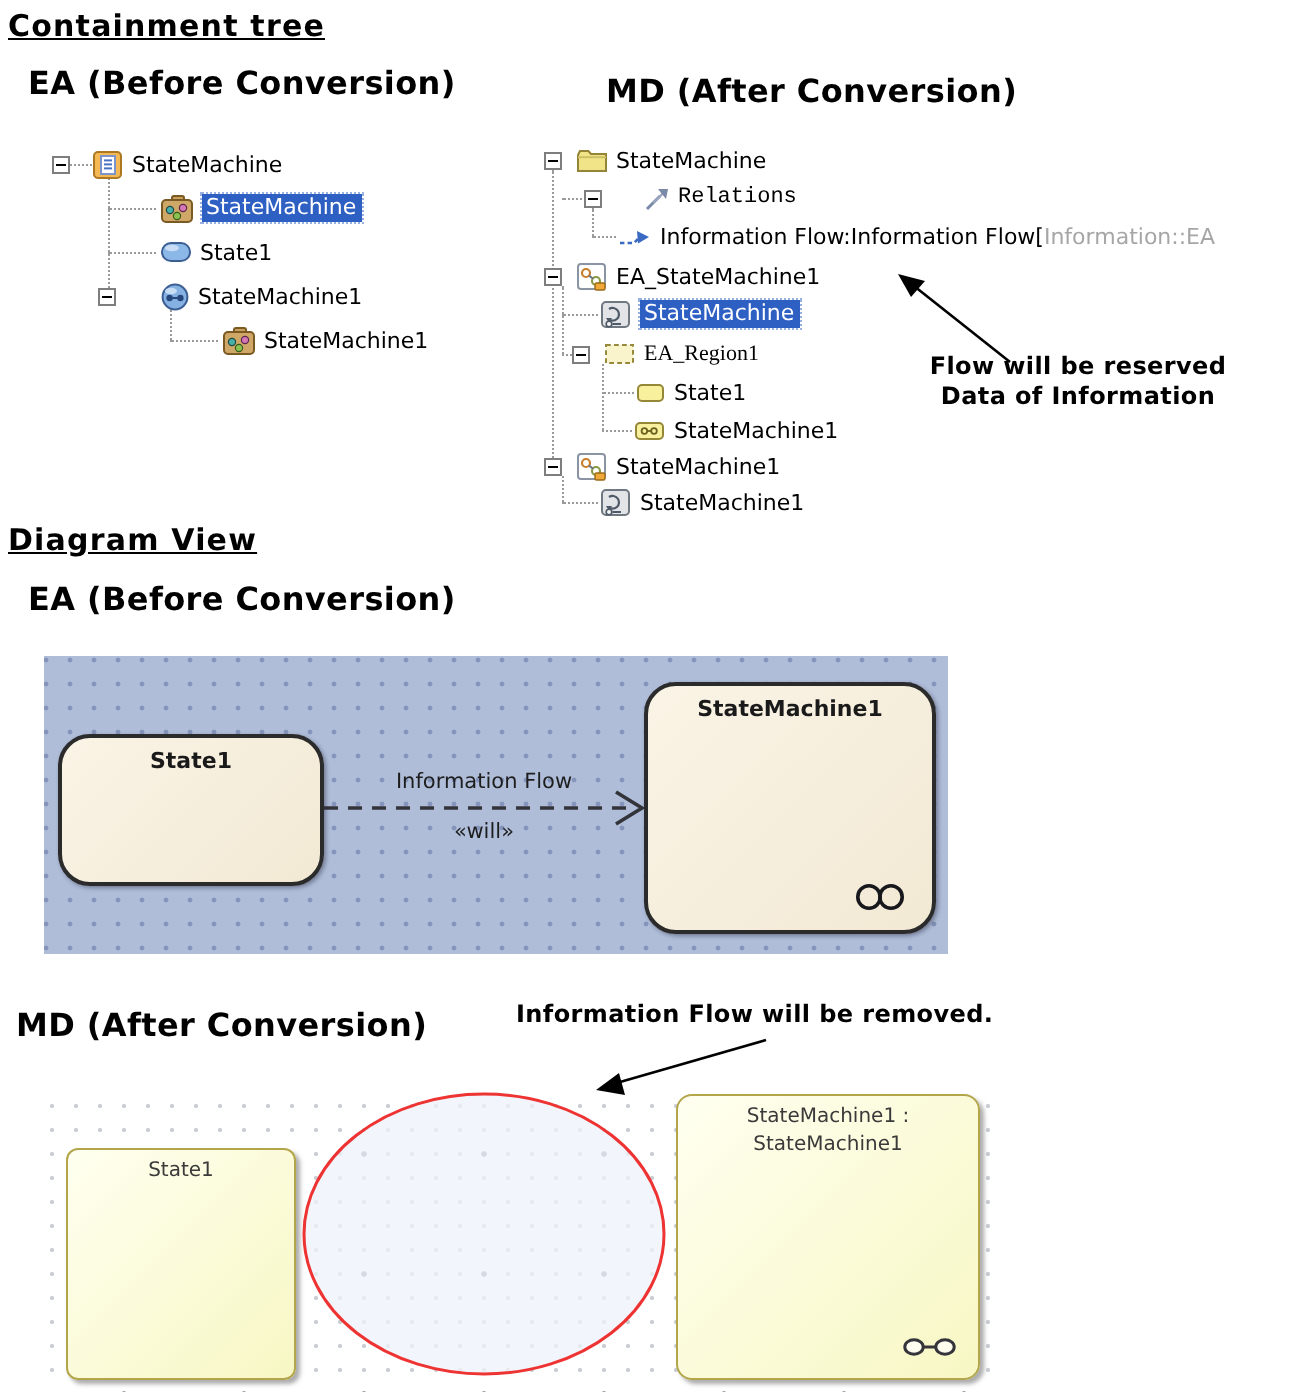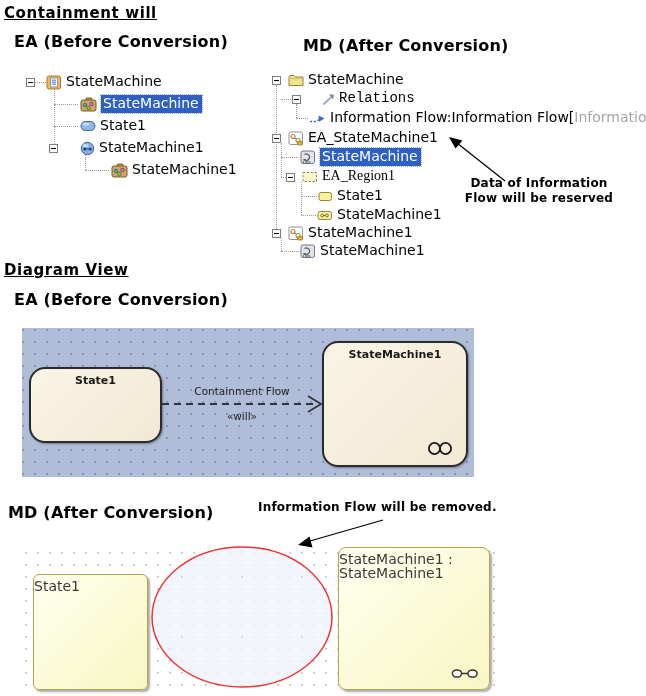--- a/index.html
+++ b/index.html
@@ -9,21 +9,21 @@
     background:#ffffff; font-family:"DejaVu Sans","Liberation Sans",sans-serif;
     color:#000;
   }
   .abs { position:absolute; }
 
   
   .h-major { position:absolute; font-size:15px; font-weight:bold; text-decoration:underline; letter-spacing:0.6px; white-space:nowrap; }
   .h-sub   { position:absolute; font-size:16px; font-weight:bold; letter-spacing:0.2px; white-space:nowrap; }
 
   
-  .trow { position:absolute; height:18px; display:flex; font-size:14px; white-space:nowrap; }
+  .trow { position:absolute; height:18px; display:flex; align-items:center; font-size:11px; white-space:nowrap; }
   .trow .ticon { display:inline-flex; align-items:center; margin-right:4px; flex:none; }
   .tlabel { color:#000; }
   .tlabel.sel { background:#2e5fc3; color:#fff; padding:0 3px 1px 2px; outline:1px dotted #9ab0e0; }
   .tsuffix { color:#a6a6a6; }
 
   .exp { position:absolute; width:9px; height:9px; background:#fff; border:1px solid #7e7e7e; z-index:3; }
   .exp::after { content:""; position:absolute; left:1px; right:1px; top:3px; border-top:1px solid #000; }
 
   .dv { position:absolute; width:0; border-left:1px dotted #9a9a9a; }
   .dh { position:absolute; height:0; border-top:1px dotted #9a9a9a; }
@@ -54,32 +54,32 @@
     background-image:
       radial-gradient(circle, #8d9097 1.2px, transparent 1.6px),
       radial-gradient(circle, #cbced3 0.9px, transparent 1.2px);
     background-size:60px 60px, 12px 12px;
     background-position:8px 3px, 8px 3px;
   }
   .md-node {
     position:absolute; border:1px solid #b3a64a; border-radius:6px;
     background:linear-gradient(135deg,#fffff0 0%,#f7f7c4 100%);
     box-shadow:2px 2px 2px rgba(90,90,90,0.5);
-    font-size:14px; color:#3a3a3a;
+    text-align:center; font-size:10px; color:#3a3a3a;
   }
   .md-node .nlabel { margin-top:4px; line-height:14px; }
 
   .oo { position:absolute; }
 
   svg { display:block; }
 </style>
 </head>
 <body>
 
-<div class="h-major" style="left:4px; top:4px;">Containment will</div>
+<div class="h-major" style="left:4px; top:4px;">Containment tree</div>
 <div class="h-sub" style="left:14px; top:32px;">EA (Before Conversion)</div>
 <div class="h-sub" style="left:303px; top:36px;">MD (After Conversion)</div>
 
 <div>
 
   <div class="dh" style="left:35px; top:82px; width:11px;"></div>
   <div class="dv" style="left:54px; top:88px; height:58px;"></div>
   <div class="dh" style="left:54px; top:104px; width:24px;"></div>
   <div class="dh" style="left:54px; top:126px; width:24px;"></div>
   <div class="dv" style="left:85px; top:154px; height:16px;"></div>
@@ -281,22 +281,22 @@
           <polygon points="3,9 6,9 4.5,11.5" fill="#4e5a68"></polygon>
           <circle cx="4.5" cy="12" r="1.4" fill="#f5f5f5" stroke="#4e5a68" stroke-width="0.8"></circle>
           <line x1="6.2" y1="12" x2="10.5" y2="12" stroke="#4e5a68" stroke-width="1"></line>
         </svg>
     </span>
     <span class="tlabel">StateMachine1</span>
   </div>
 </div>
 
 <div class="annot" style="left:455px; top:176px; width:168px; text-align:center;">
+  <div>Flow will be reserved</div>
   <div>Data of Information</div>
-  <div>Flow will be reserved</div>
 </div>
 
 <div class="h-major" style="left:4px; top:261px;">Diagram View</div>
 <div class="h-sub" style="left:14px; top:290px;">EA (Before Conversion)</div>
 
 <div id="ea-diagram">
 
   <svg class="abs" style="left:0; top:0;" width="452" height="149">
     <line x1="140" y1="76" x2="296" y2="76" stroke="#33343a" stroke-width="1.8" stroke-dasharray="7,5"></line>
     <path d="M286 68 L299 76 L286 84" fill="none" stroke="#33343a" stroke-width="1.8"></path>
@@ -307,21 +307,21 @@
   </div>
 
   <div class="ea-node" style="left:300px; top:13px; width:146px; height:126px;">
     <div class="nlabel">StateMachine1</div>
     <svg class="oo" style="right:12px; bottom:9px;" width="28" height="15" viewBox="0 0 28 15">
       <circle cx="8.5" cy="7.5" r="5.6" fill="none" stroke="#17181c" stroke-width="1.8"></circle>
       <circle cx="19.5" cy="7.5" r="5.6" fill="none" stroke="#17181c" stroke-width="1.8"></circle>
     </svg>
   </div>
 
-  <div class="flow-label" style="left:150px; top:57px; width:140px;">Containment Flow</div>
+  <div class="flow-label" style="left:150px; top:57px; width:140px;">Information Flow</div>
   <div class="flow-label" style="left:150px; top:82px; width:140px;">«will»</div>
 </div>
 
 <div class="h-sub" style="left:8px; top:503px;">MD (After Conversion)</div>
 <div class="annot" style="left:258px; top:500px;">Information Flow will be removed.</div>
 
 <div id="md-diagram">
   <div class="md-node" style="left:9px; top:30px; width:115px; height:116px;">
     <div class="nlabel">State1</div>
   </div>

